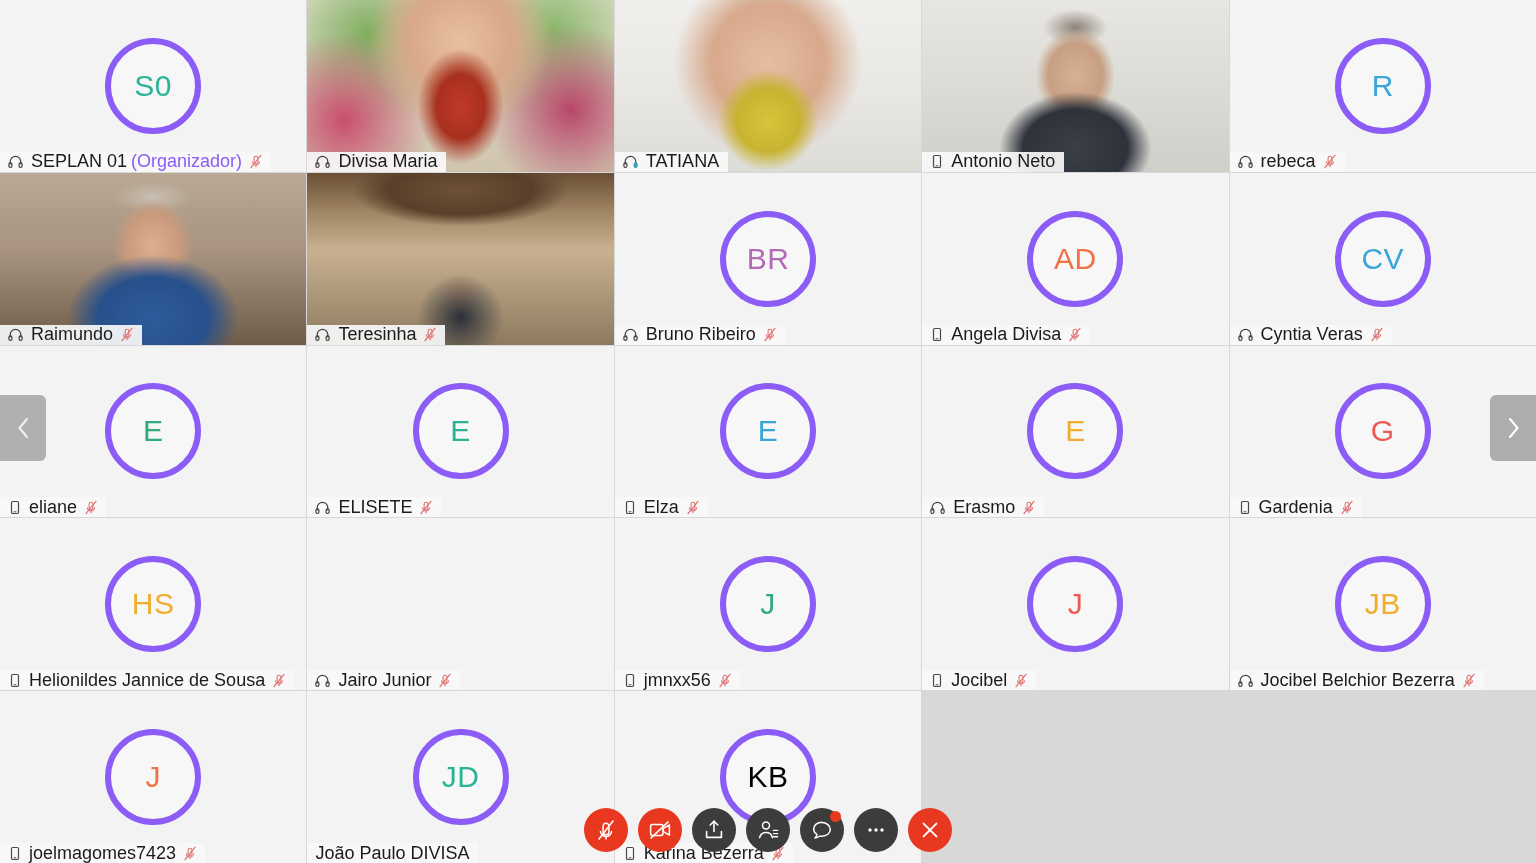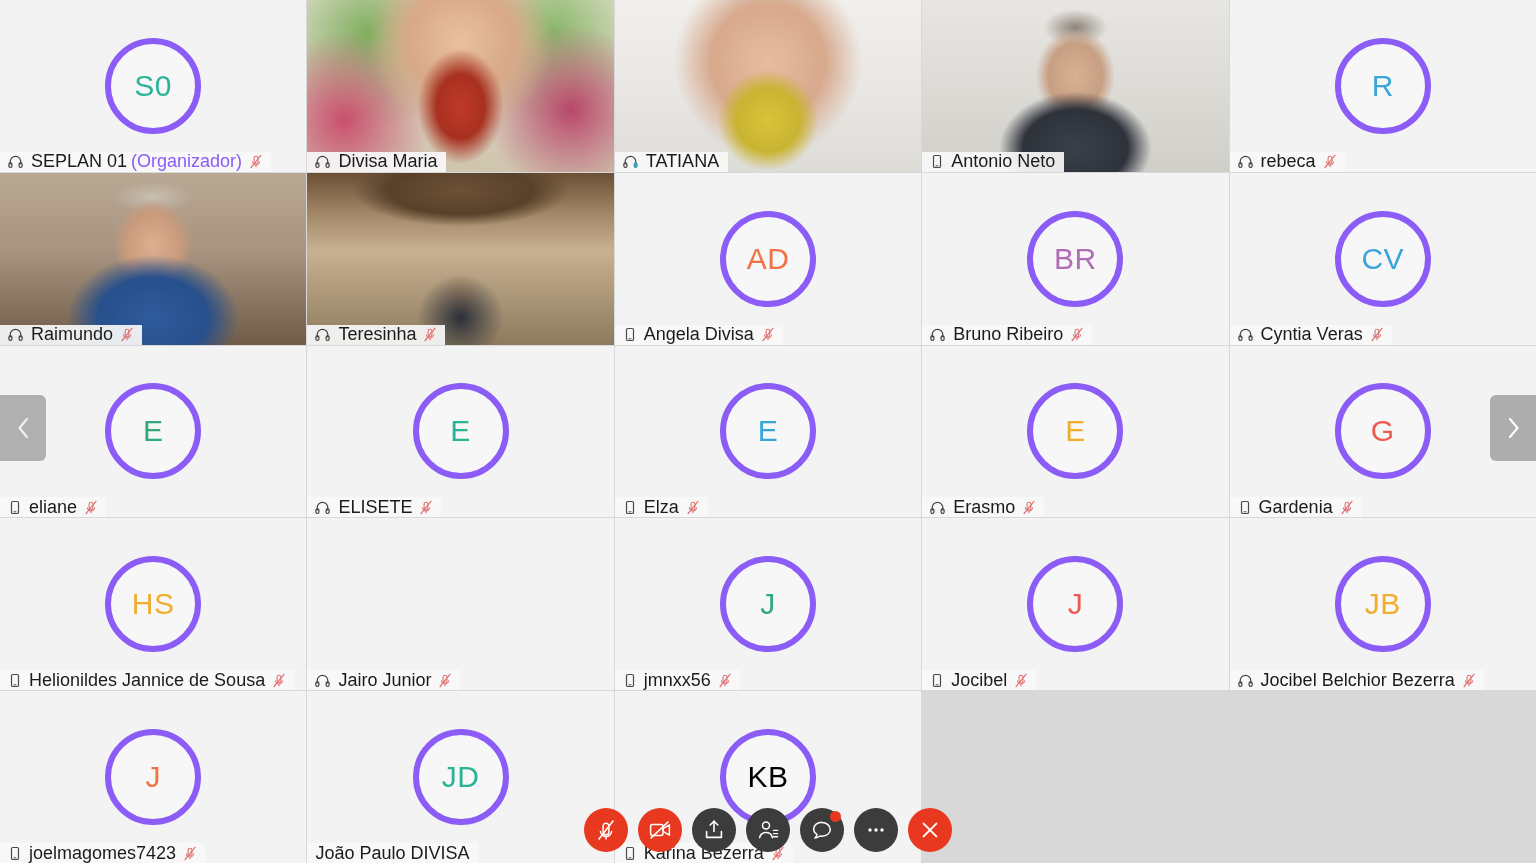--- a/index.html
+++ b/index.html
@@ -268,50 +268,50 @@
             <svg width="13" height="15" viewBox="0 0 13 15">
               <path d="M7 2.2a1.9 1.9 0 0 1 1.9 1.9v3.8a1.9 1.9 0 0 1-3.8 0V4.1A1.9 1.9 0 0 1 7 2.2z" fill="none" stroke="#e07272" stroke-width="1.1"></path>
               <path d="M3.4 7.4a3.6 3.6 0 0 0 7.2 0" fill="none" stroke="#e07272" stroke-width="1.1"></path>
               <line x1="7" y1="11" x2="7" y2="13.2" stroke="#e07272" stroke-width="1.1"></line>
               <line x1="1.7" y1="14" x2="12.3" y2="0.8" stroke="#e07272" stroke-width="1.2"></line>
             </svg>
           </span>
         </div>
       </div>
       <div class="tile">
+        <div class="avatar" style="color: rgb(176, 108, 180);">BR</div>
+        <div class="nameplate">
+          <span class="np-icon">
+            <svg width="16" height="15" viewBox="0 0 16 15">
+              <path d="M2.2 10.5 V7.6 a5.3 5.3 0 0 1 10.6 0 V10.5" fill="none" stroke="#3f3f3f" stroke-width="1.2"></path>
+              <rect x="0.9" y="8.9" width="3" height="4.6" rx="1.4" fill="none" stroke="#3f3f3f" stroke-width="1.2"></rect>
+              <rect x="11.1" y="8.9" width="3" height="4.6" rx="1.4" fill="none" stroke="#3f3f3f" stroke-width="1.2"></rect>
+            </svg>
+          </span>
+          <span>Bruno Ribeiro</span>
+          <span class="mic-muted">
+            <svg width="13" height="15" viewBox="0 0 13 15">
+              <path d="M7 2.2a1.9 1.9 0 0 1 1.9 1.9v3.8a1.9 1.9 0 0 1-3.8 0V4.1A1.9 1.9 0 0 1 7 2.2z" fill="none" stroke="#e07272" stroke-width="1.1"></path>
+              <path d="M3.4 7.4a3.6 3.6 0 0 0 7.2 0" fill="none" stroke="#e07272" stroke-width="1.1"></path>
+              <line x1="7" y1="11" x2="7" y2="13.2" stroke="#e07272" stroke-width="1.1"></line>
+              <line x1="1.7" y1="14" x2="12.3" y2="0.8" stroke="#e07272" stroke-width="1.2"></line>
+            </svg>
+          </span>
+        </div>
+      </div>
+      <div class="tile">
         <div class="avatar" style="color: rgb(239, 115, 68);">AD</div>
         <div class="nameplate">
           <span class="np-icon">
             <svg width="14" height="15" viewBox="0 0 14 15">
               <rect x="3.5" y="1.5" width="7" height="12" rx="1.3" fill="none" stroke="#4a4a4a" stroke-width="1.2"></rect>
               <line x1="5.6" y1="11.8" x2="8.4" y2="11.8" stroke="#4a4a4a" stroke-width="1"></line>
             </svg>
           </span>
           <span>Angela Divisa</span>
-          <span class="mic-muted">
-            <svg width="13" height="15" viewBox="0 0 13 15">
-              <path d="M7 2.2a1.9 1.9 0 0 1 1.9 1.9v3.8a1.9 1.9 0 0 1-3.8 0V4.1A1.9 1.9 0 0 1 7 2.2z" fill="none" stroke="#e07272" stroke-width="1.1"></path>
-              <path d="M3.4 7.4a3.6 3.6 0 0 0 7.2 0" fill="none" stroke="#e07272" stroke-width="1.1"></path>
-              <line x1="7" y1="11" x2="7" y2="13.2" stroke="#e07272" stroke-width="1.1"></line>
-              <line x1="1.7" y1="14" x2="12.3" y2="0.8" stroke="#e07272" stroke-width="1.2"></line>
-            </svg>
-          </span>
-        </div>
-      </div>
-      <div class="tile">
-        <div class="avatar" style="color: rgb(176, 108, 180);">BR</div>
-        <div class="nameplate">
-          <span class="np-icon">
-            <svg width="16" height="15" viewBox="0 0 16 15">
-              <path d="M2.2 10.5 V7.6 a5.3 5.3 0 0 1 10.6 0 V10.5" fill="none" stroke="#3f3f3f" stroke-width="1.2"></path>
-              <rect x="0.9" y="8.9" width="3" height="4.6" rx="1.4" fill="none" stroke="#3f3f3f" stroke-width="1.2"></rect>
-              <rect x="11.1" y="8.9" width="3" height="4.6" rx="1.4" fill="none" stroke="#3f3f3f" stroke-width="1.2"></rect>
-            </svg>
-          </span>
-          <span>Bruno Ribeiro</span>
           <span class="mic-muted">
             <svg width="13" height="15" viewBox="0 0 13 15">
               <path d="M7 2.2a1.9 1.9 0 0 1 1.9 1.9v3.8a1.9 1.9 0 0 1-3.8 0V4.1A1.9 1.9 0 0 1 7 2.2z" fill="none" stroke="#e07272" stroke-width="1.1"></path>
               <path d="M3.4 7.4a3.6 3.6 0 0 0 7.2 0" fill="none" stroke="#e07272" stroke-width="1.1"></path>
               <line x1="7" y1="11" x2="7" y2="13.2" stroke="#e07272" stroke-width="1.1"></line>
               <line x1="1.7" y1="14" x2="12.3" y2="0.8" stroke="#e07272" stroke-width="1.2"></line>
             </svg>
           </span>
         </div>
       </div>

